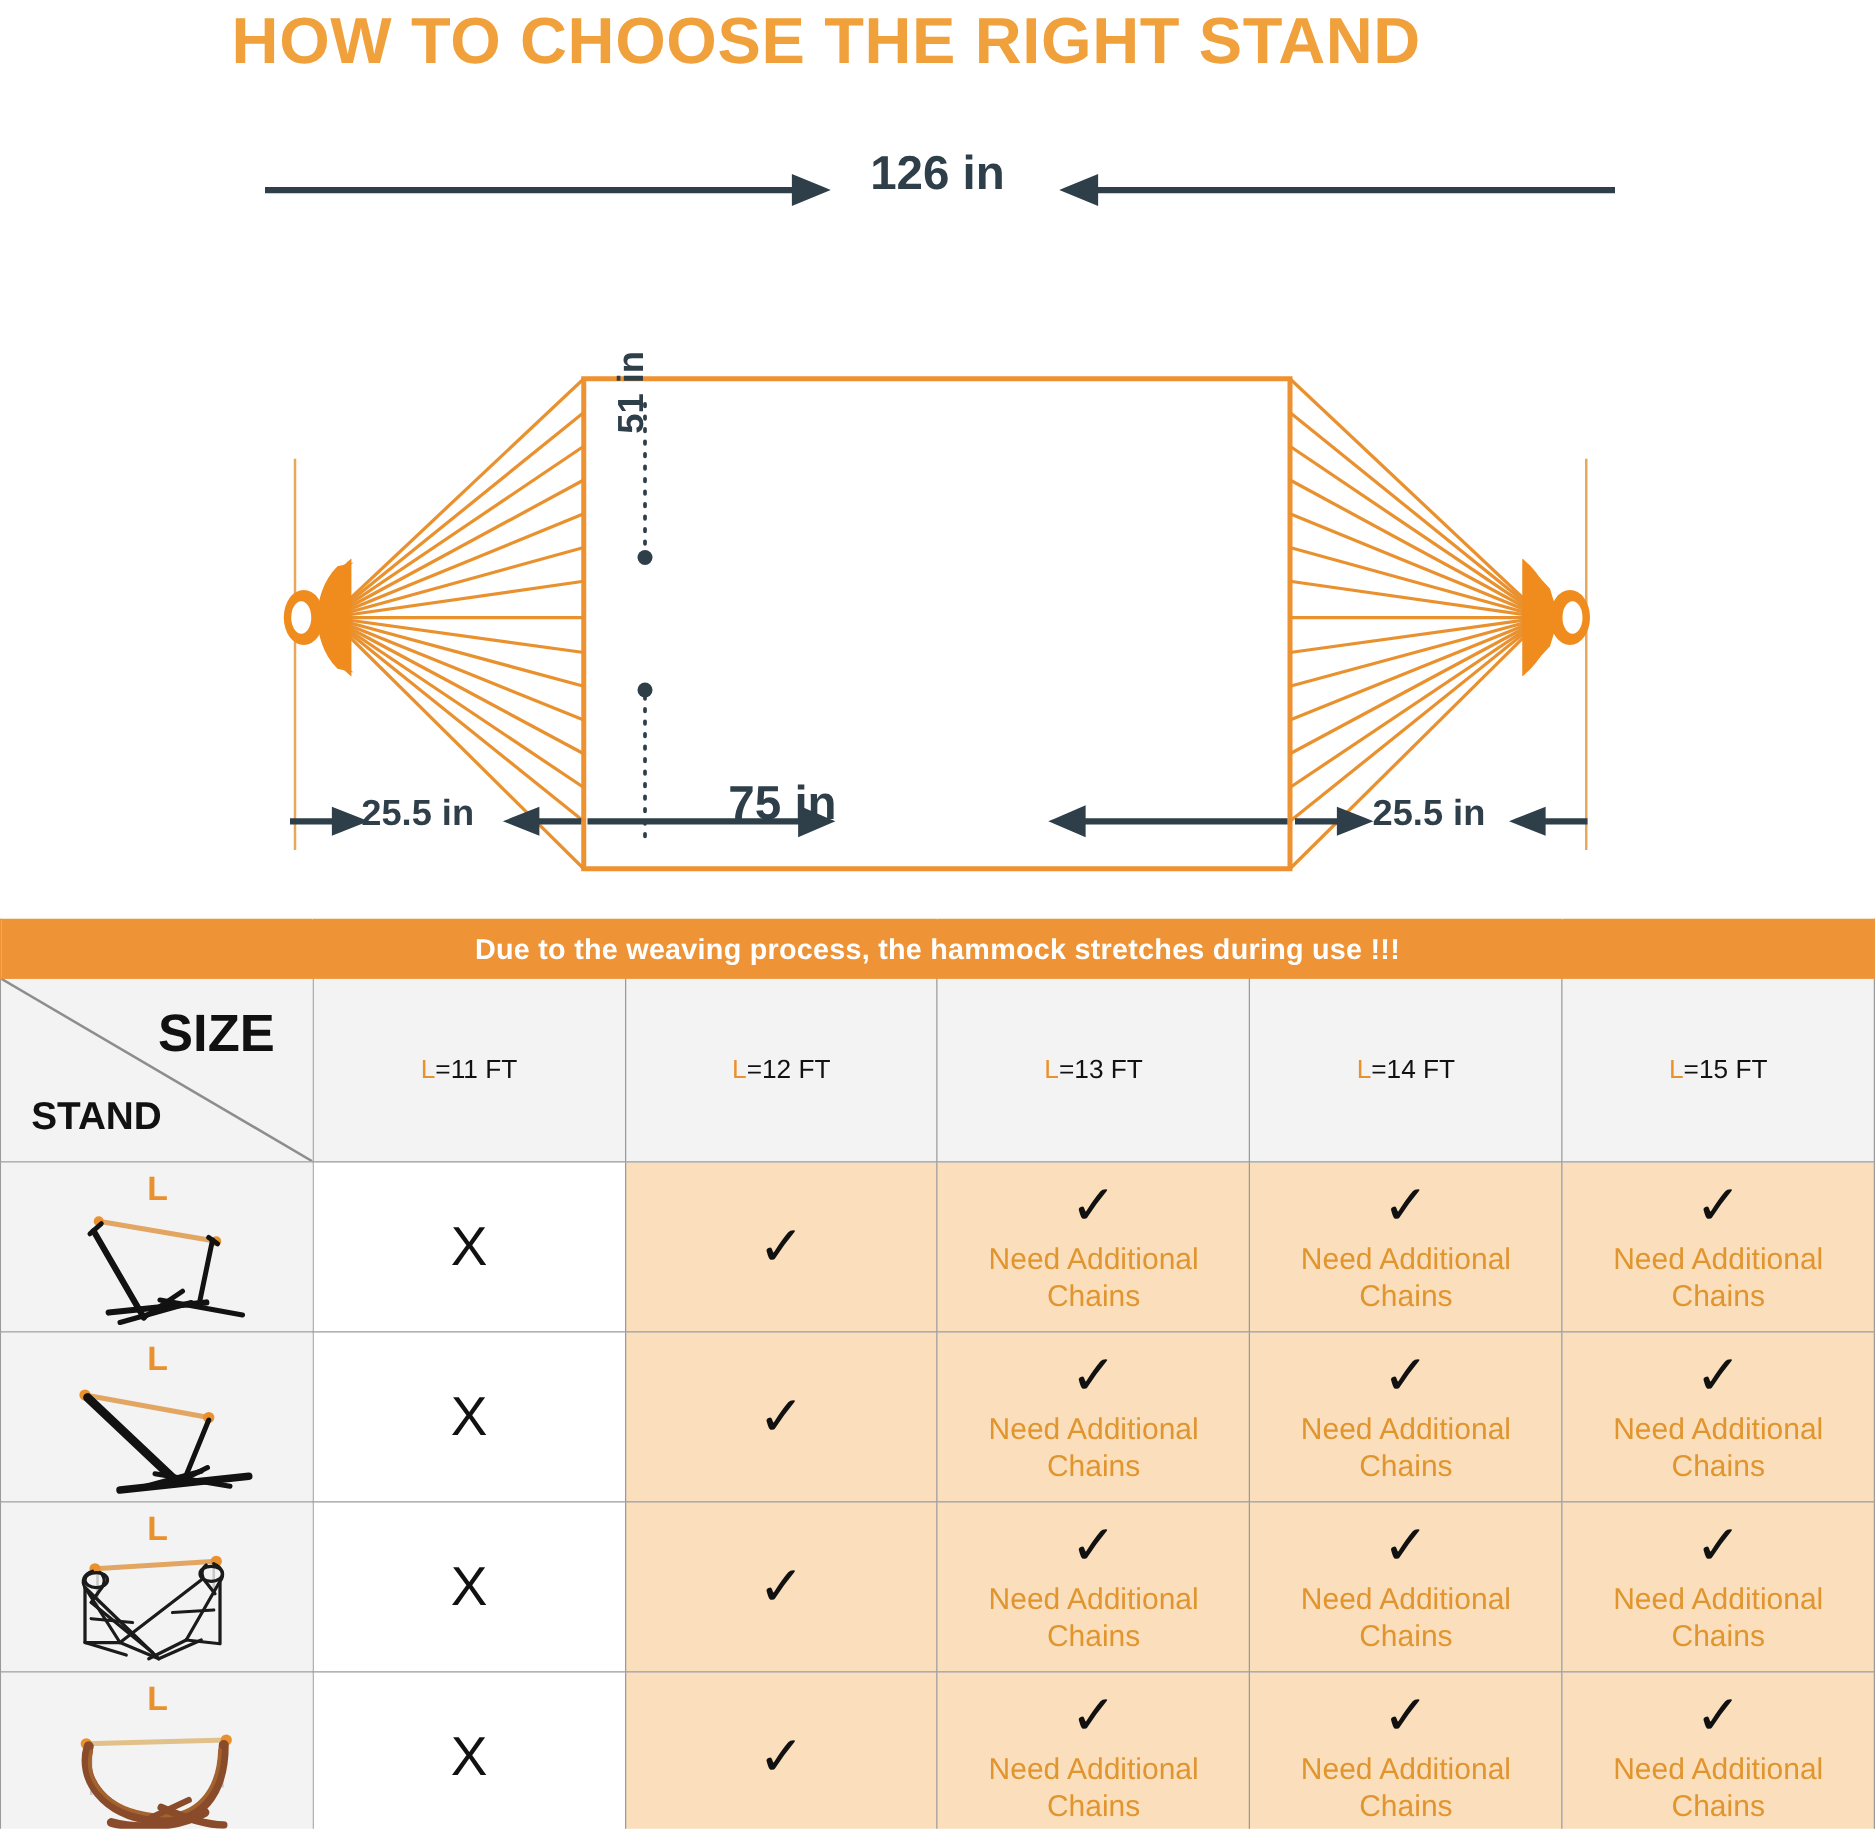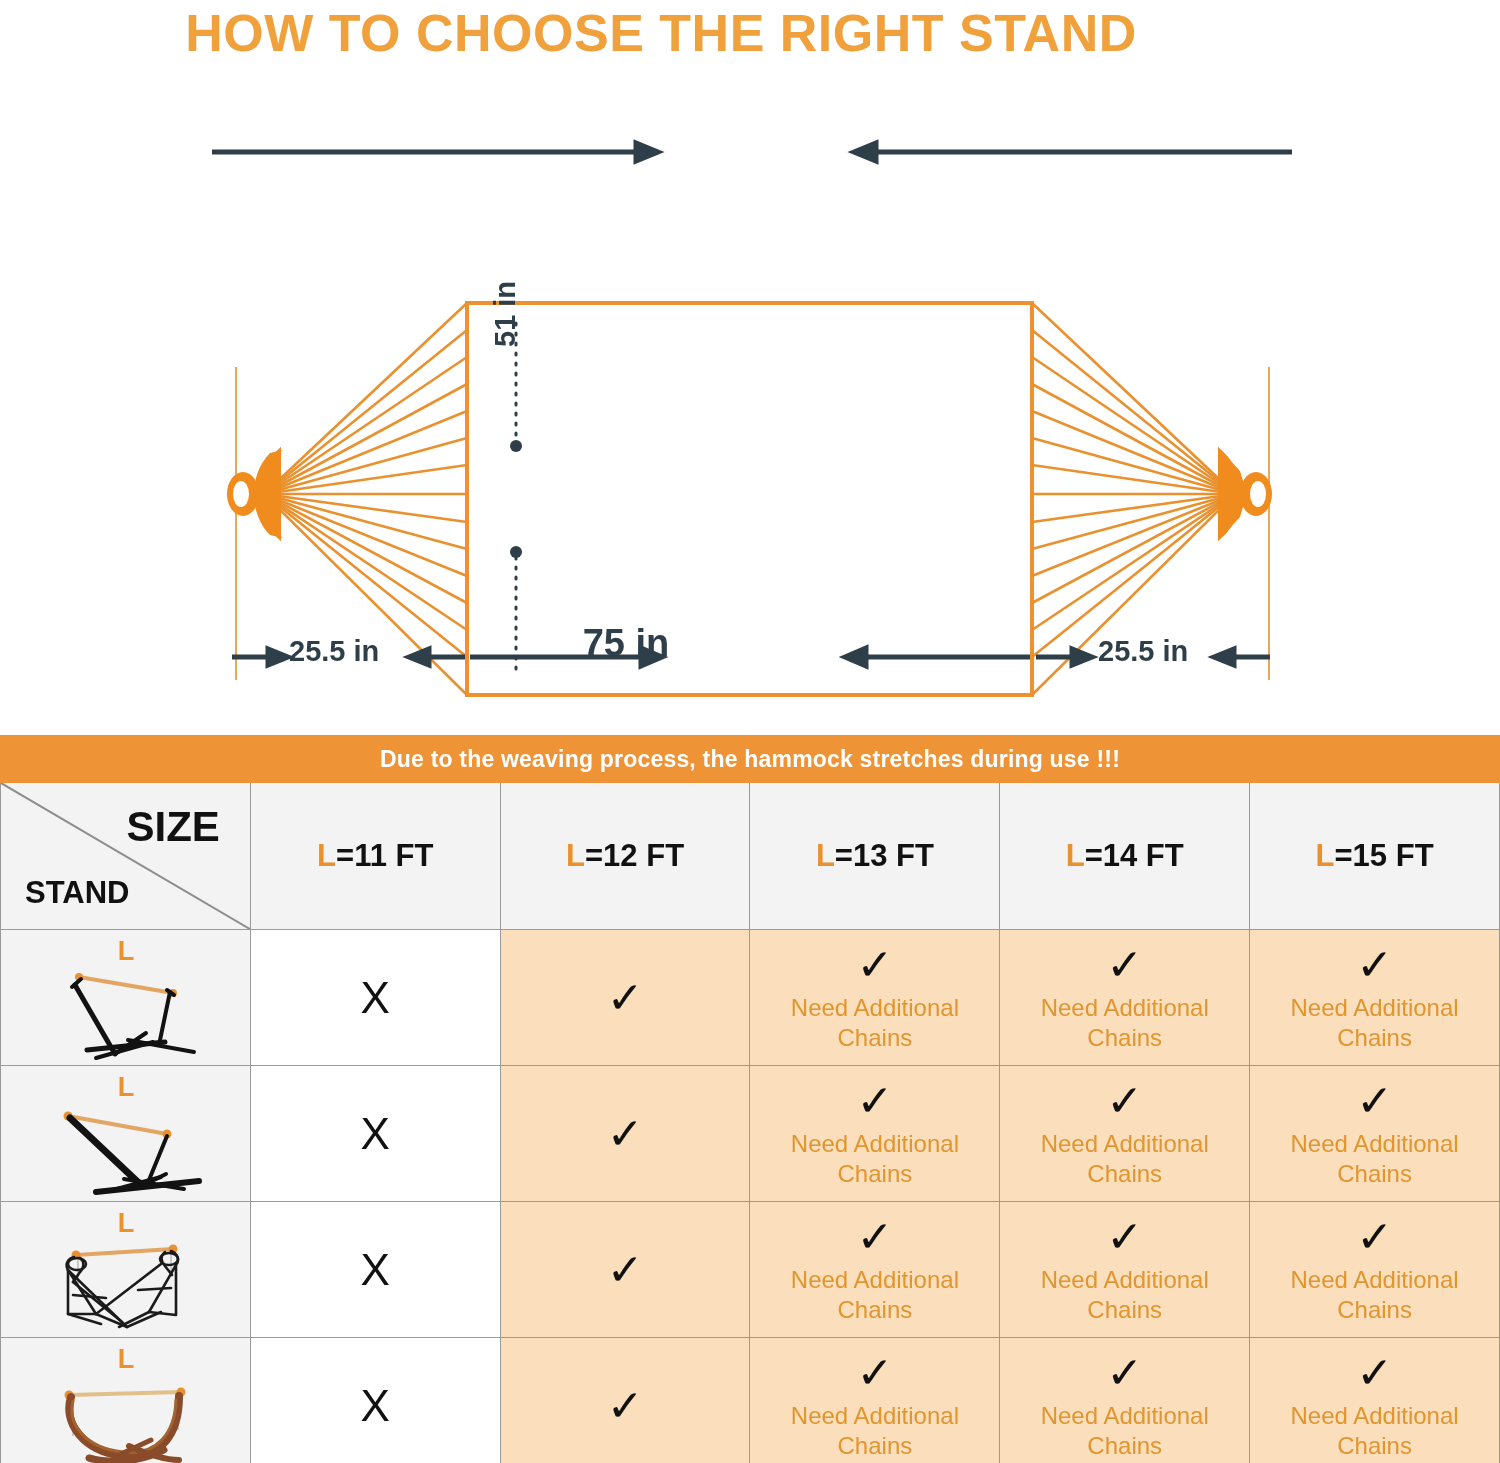--- a/index.html
+++ b/index.html
@@ -58,21 +58,21 @@
   .corner .size-lbl{
     position:absolute;right:30px;top:20px;
     font-size:42px;font-weight:bold;color:#111;
   }
   .corner .style-lbl{
     position:absolute;left:24px;bottom:18px;
     font-size:31px;font-weight:bold;color:#111;
   }
   td.hdr{
     background:#F3F3F3;height:146px;
-    font-size:31px;font-weight:bold;color:#111;
+    font-size:21px;font-weight:normal;color:#111;
   }
   td.hdr .lmark{color:#E9912E;}
 
   td.stylecell{
     background:#F3F3F3;height:135px;width:250px;position:relative;
   }
   .standbox{position:relative;width:250px;height:135px;}
   .standbox svg{position:absolute;left:0;top:0;}
   .standbox .L{
     position:absolute;left:0;top:6px;width:250px;text-align:center;
@@ -194,20 +194,21 @@
       <line x1="1030" y1="562" x2="862" y2="562"></line>
       <polygon points="845,562 866,553 866,571"></polygon>
 
       <line x1="1036" y1="562" x2="1076" y2="562"></line>
       <polygon points="1092,562 1072,554 1072,570"></polygon>
       <line x1="1270" y1="562" x2="1230" y2="562"></line>
       <polygon points="1214,562 1234,554 1234,570"></polygon>
     </g>
   </svg>
 
+  <div class="dimlabel dim-126">126 in</div>
   <div class="dimlabel dim-51">51 in</div>
   <div class="dimlabel dim-75">75 in</div>
   <div class="dimlabel dim-l25">25.5 in</div>
   <div class="dimlabel dim-r25">25.5 in</div>
 </div>
 
 <div class="tablewrap">
   <table class="grid">
     <tbody>
         <tr>

